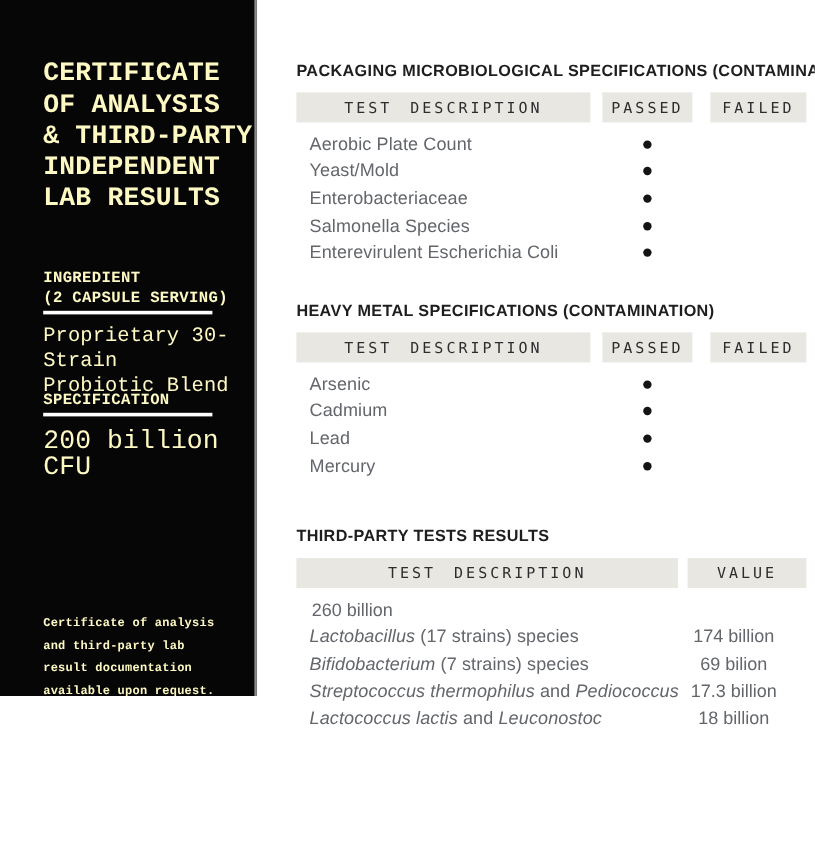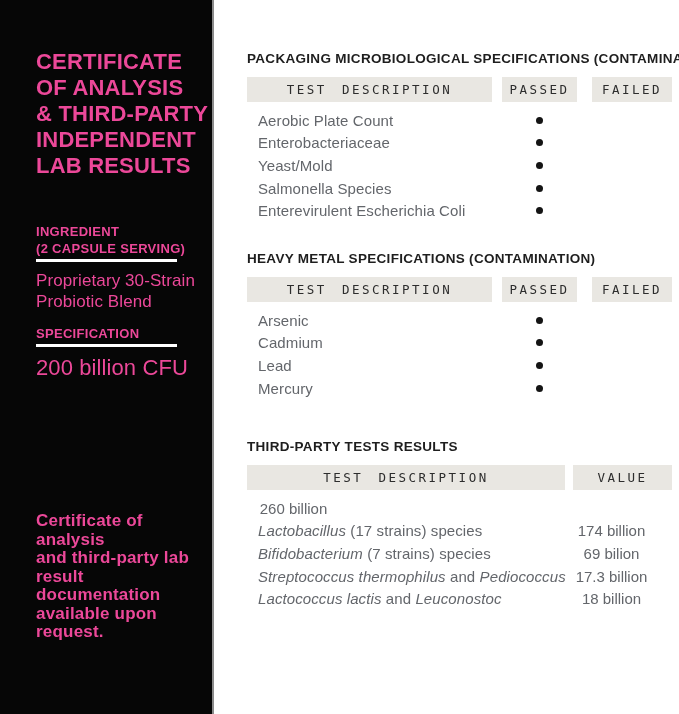--- a/index.html
+++ b/index.html
@@ -5,24 +5,25 @@
   html,body { margin:0; padding:0; }
   body {
     width:679px; height:714px; position:relative;
     background:#ffffff; overflow:hidden;
     font-family:"Liberation Sans", sans-serif;
     -webkit-font-smoothing:antialiased;
   }
 
   
   .sidebar {
-    position:absolute; left:0; top:0; width:212px; height:714px;
-    background:#060606; color:#ec4899;
+    position:absolute; left:0; top:0; width:212px; height:580px;
+    background:#060606; color:#fef9c3;
     border-right:2px solid #8b8b8b;
     box-sizing:content-box;
+    font-family:Liberation Mono, monospace;
   }
   .sb-title {
     position:absolute; left:36px; top:49px; margin:0;
     font-size:22px; line-height:26px; font-weight:700;
     letter-spacing:0.2px; white-space:pre-line;
   }
   .sb-label {
     position:absolute; left:36px; margin:0;
     font-size:13px; line-height:17px; font-weight:700;
     letter-spacing:0.3px; white-space:pre-line;
@@ -35,21 +36,21 @@
   .rule.r1 { top:259px; }
   .rule.r2 { top:344px; }
   .sb-value {
     position:absolute; left:36px; margin:0;
     font-weight:400; white-space:pre-line; letter-spacing:0.1px;
   }
   .sb-value.ingredient-value { top:270px; font-size:17px; line-height:21px; }
   .sb-value.spec-value { top:357px; font-size:22px; line-height:22px; }
   .sb-footnote {
     position:absolute; left:36px; top:512px; margin:0;
-    font-size:17px; line-height:18.5px; font-weight:700;
+    font-size:10px; line-height:18.5px; font-weight:700;
     white-space:pre-line; letter-spacing:0.2px;
   }
 
   
   .content { position:absolute; left:247px; top:0; width:425px; height:714px; }
   .tbl { position:absolute; left:0; width:425px; }
   .tbl.t1 { top:51px; }
   .tbl.t2 { top:251px; }
   .tbl.t3 { top:439px; }
   .tbl-title {
@@ -124,28 +125,28 @@
     </div>
     <div class="rows rows-pf">
         <div class="row">
           <div class="cell-name"><span>Aerobic Plate Count</span></div>
           <div class="cell-pass">
             <span class="dot"></span>
           </div>
           <div class="cell-fail"></div>
         </div>
         <div class="row">
+          <div class="cell-name"><span>Yeast/Mold</span></div>
+          <div class="cell-pass">
+            <span class="dot"></span>
+          </div>
+          <div class="cell-fail"></div>
+        </div>
+        <div class="row">
           <div class="cell-name"><span>Enterobacteriaceae</span></div>
-          <div class="cell-pass">
-            <span class="dot"></span>
-          </div>
-          <div class="cell-fail"></div>
-        </div>
-        <div class="row">
-          <div class="cell-name"><span>Yeast/Mold</span></div>
           <div class="cell-pass">
             <span class="dot"></span>
           </div>
           <div class="cell-fail"></div>
         </div>
         <div class="row">
           <div class="cell-name"><span>Salmonella Species</span></div>
           <div class="cell-pass">
             <span class="dot"></span>
           </div>

